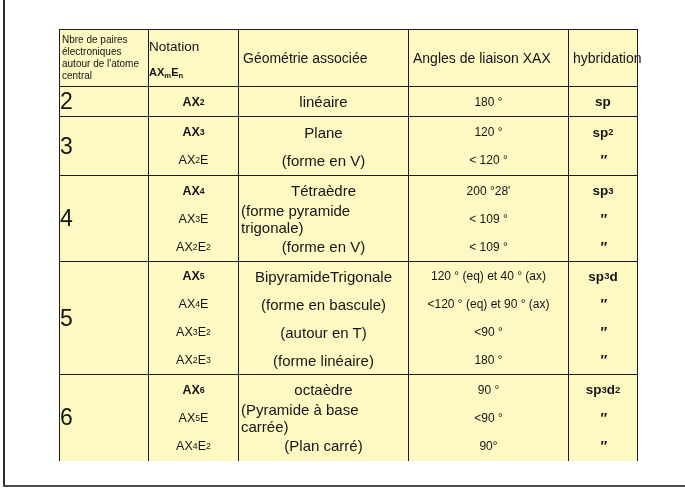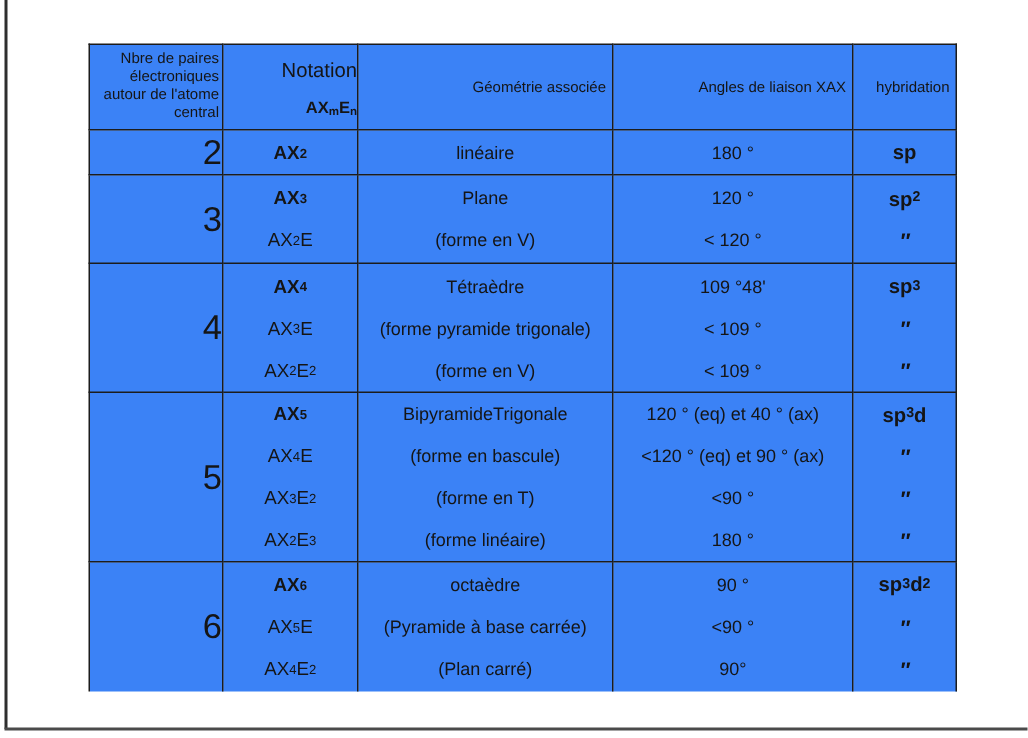--- a/index.html
+++ b/index.html
@@ -10,38 +10,38 @@
   }
   .frame-left{position:absolute;left:3px;top:0;width:2px;height:486px;background:#2e2e2e}
   .frame-bottom{position:absolute;left:3px;top:485px;width:682px;height:2px;background:#4b4b4b}
 
   table.vsepr{
     position:absolute;left:59px;top:29px;width:578px;
     border-collapse:collapse;table-layout:fixed;
   }
   th,td{
     border:1.5px solid #1c1c1c;
-    padding:0;margin:0;text-align:right;vertical-align:middle;
-    background:#3b82f6;
+    padding:0;margin:0;text-align:left;vertical-align:middle;
+    background:#fef9c3;
   }
   tbody tr:last-child td{border-bottom:none}
 
   thead tr{height:57px}
   th{font-weight:normal}
   .hdr-small{font-size:10px;line-height:12px;padding:0 2px}
   .hdr-bold{font-weight:normal;font-size:13.5px}
   .hdr-formula{font-weight:bold;font-size:11px;margin-top:12px}
-  .hdr-plain{font-size:10px;padding:0 4px}
+  .hdr-plain{font-size:14px;padding:0 4px}
 
   .pairs-num{font-size:23px;line-height:23px}
 
   .line{height:28px;display:flex;align-items:center;justify-content:center}
   .notation{font-size:12.5px}
   .notation.bold{font-weight:bold}
-  .geom{font-size:12px;padding:0 2px}
+  .geom{font-size:15px;padding:0 2px}
   .angle{font-size:12px}
   .hybrid{font-weight:bold;font-size:13.5px}
   .hybrid.ditto{font-style:italic;font-size:14px}
 
   sub{font-size:70%;vertical-align:-0.25em;line-height:0}
   sup{font-size:70%;vertical-align:0.45em;line-height:0}
 </style>
 </head>
 <body>
 
@@ -123,21 +123,21 @@
           <div class="line notation bold">AX<sub>4</sub></div>
           <div class="line notation">AX<sub>3</sub>E</div>
           <div class="line notation">AX<sub>2</sub>E<sub>2</sub></div>
         </td>
         <td>
           <div class="line geom">Tétraèdre</div>
           <div class="line geom">(forme pyramide trigonale)</div>
           <div class="line geom">(forme en V)</div>
         </td>
         <td>
-          <div class="line angle">109 °48'</div>
+          <div class="line angle">200 °28'</div>
           <div class="line angle">&lt; 109 °</div>
           <div class="line angle">&lt; 109 °</div>
         </td>
         <td>
           <div class="line hybrid">sp<sup>3</sup></div>
           <div class="line hybrid ditto">″</div>
           <div class="line hybrid ditto">″</div>
         </td>
       </tr>
       <tr style="height: 112px;">
@@ -146,21 +146,21 @@
         </td>
         <td>
           <div class="line notation bold">AX<sub>5</sub></div>
           <div class="line notation">AX<sub>4</sub>E</div>
           <div class="line notation">AX<sub>3</sub>E<sub>2</sub></div>
           <div class="line notation">AX<sub>2</sub>E<sub>3</sub></div>
         </td>
         <td>
           <div class="line geom">BipyramideTrigonale</div>
           <div class="line geom">(forme en bascule)</div>
-          <div class="line geom">(forme en T)</div>
+          <div class="line geom">(autour en T)</div>
           <div class="line geom">(forme linéaire)</div>
         </td>
         <td>
           <div class="line angle">120 ° (eq) et 40 ° (ax)</div>
           <div class="line angle">&lt;120 ° (eq) et 90 ° (ax)</div>
           <div class="line angle">&lt;90 °</div>
           <div class="line angle">180 °</div>
         </td>
         <td>
           <div class="line hybrid">sp<sup>3</sup>d</div>

